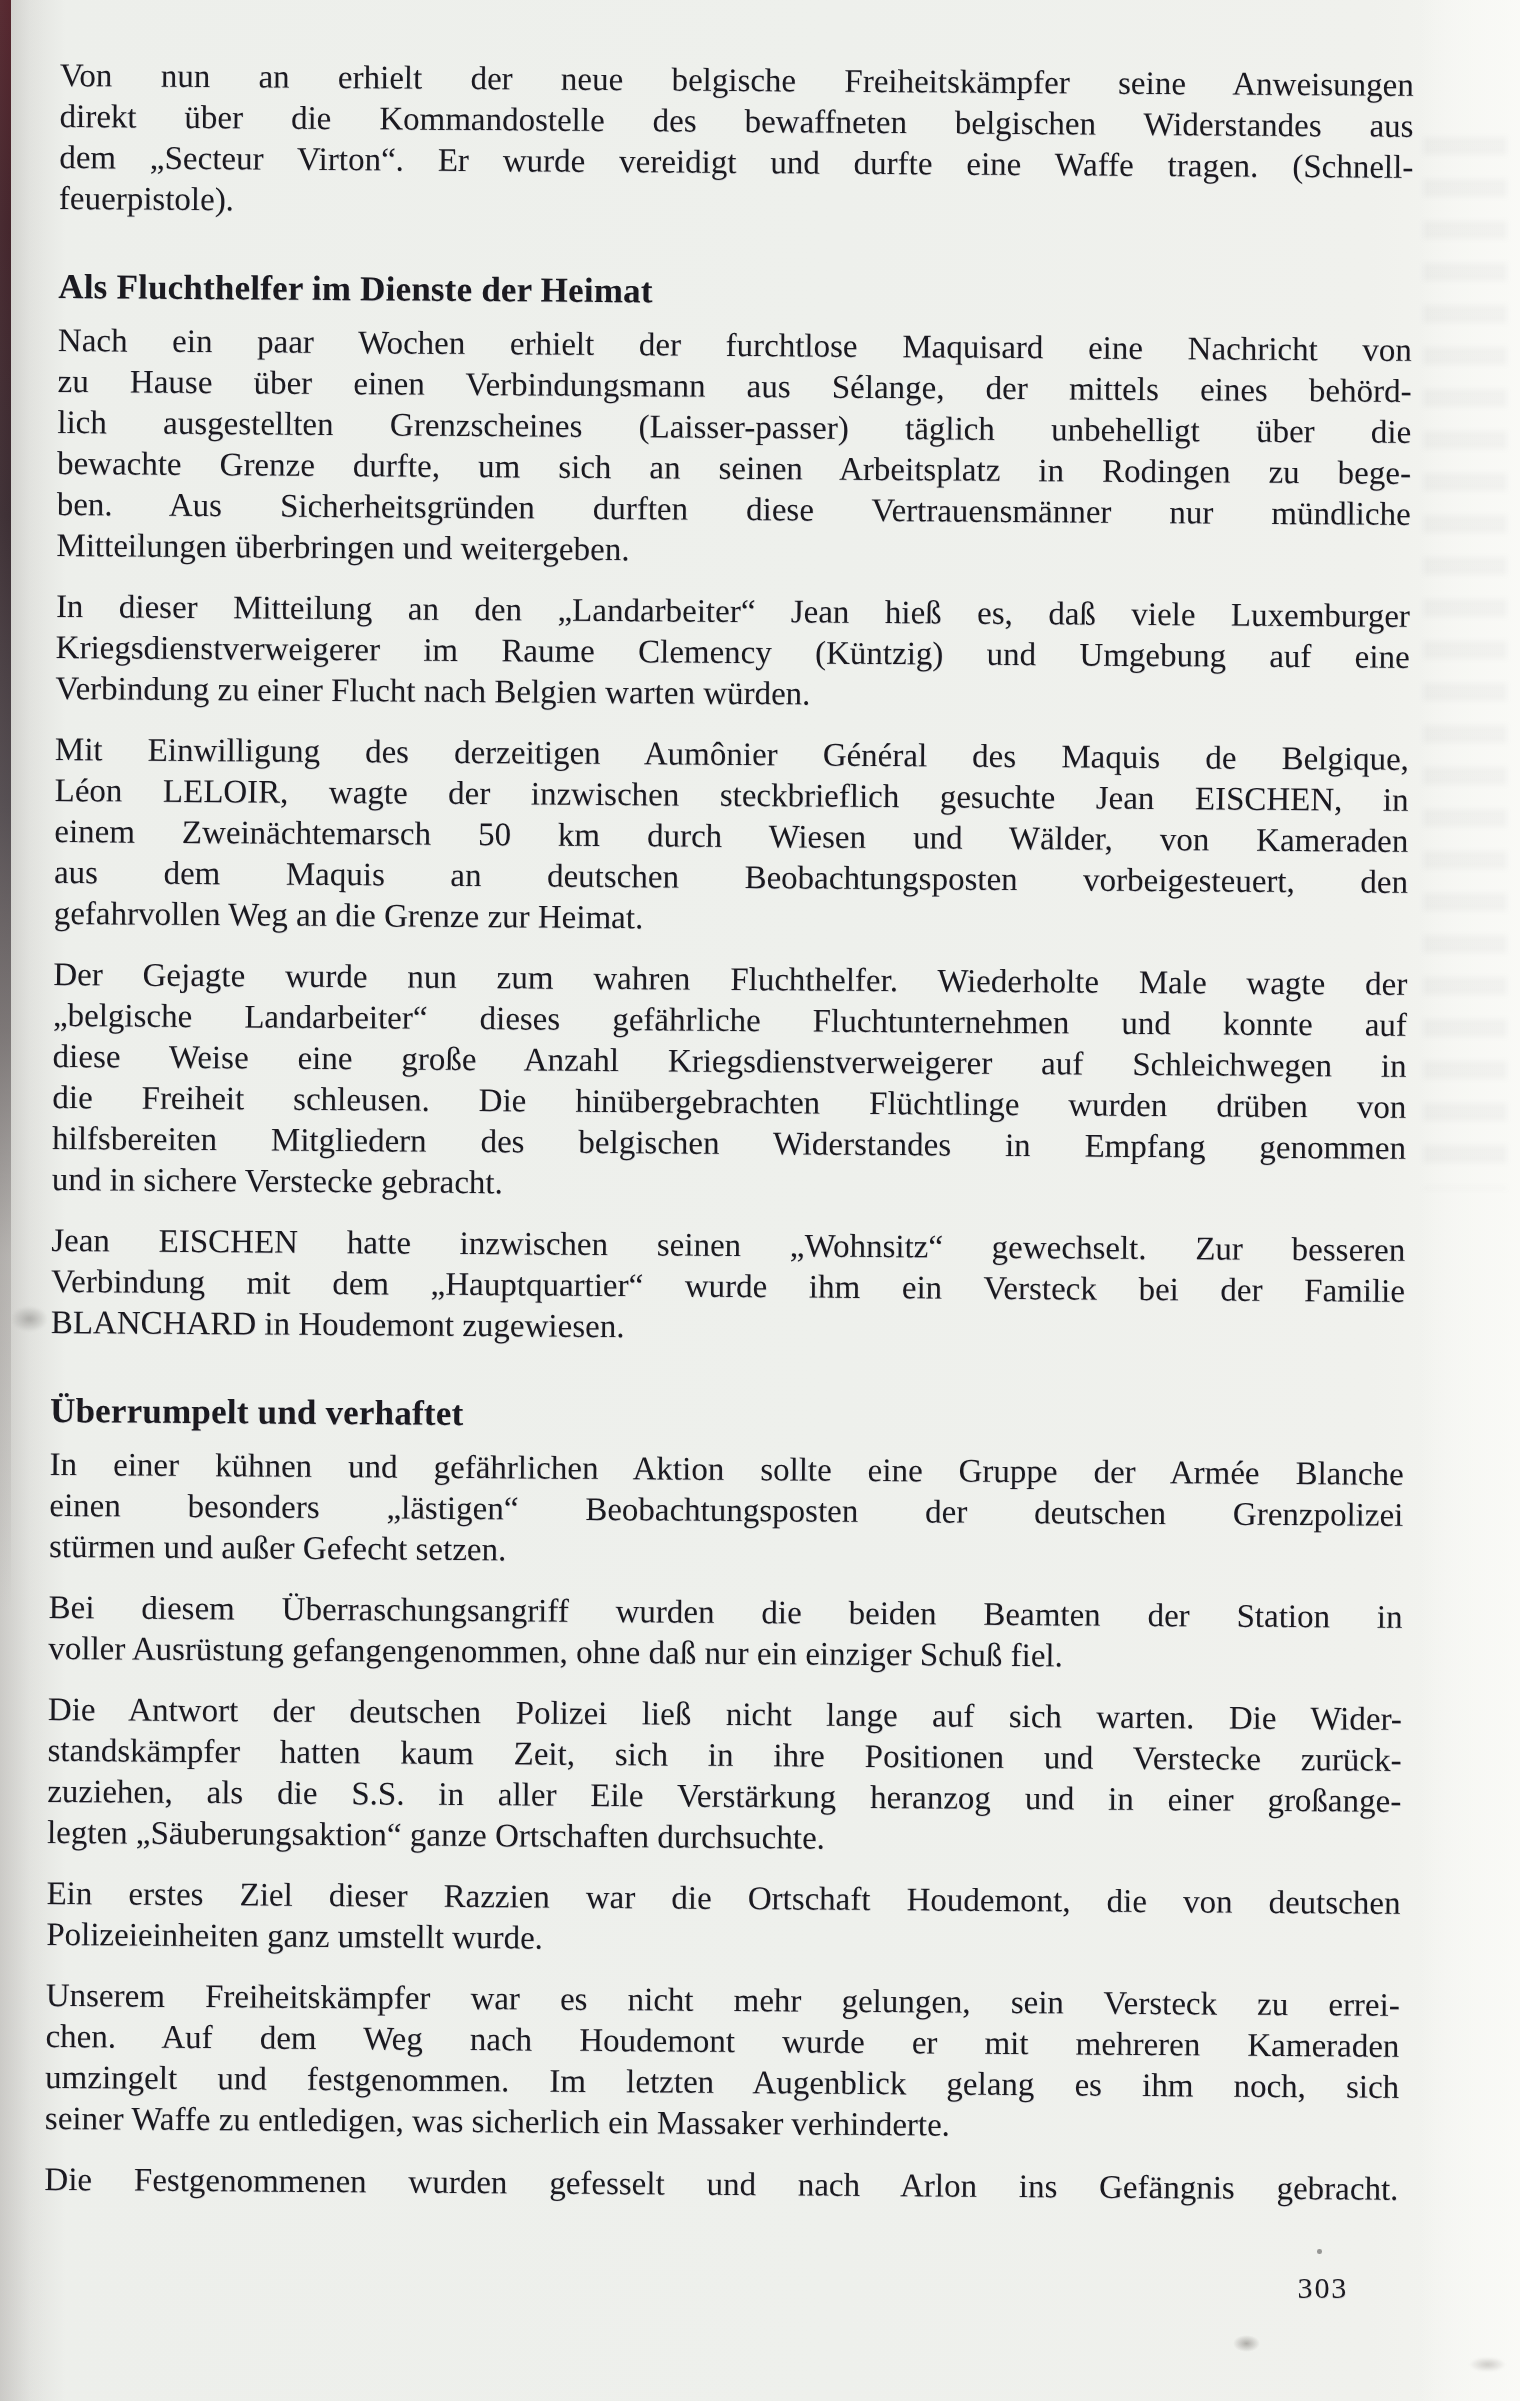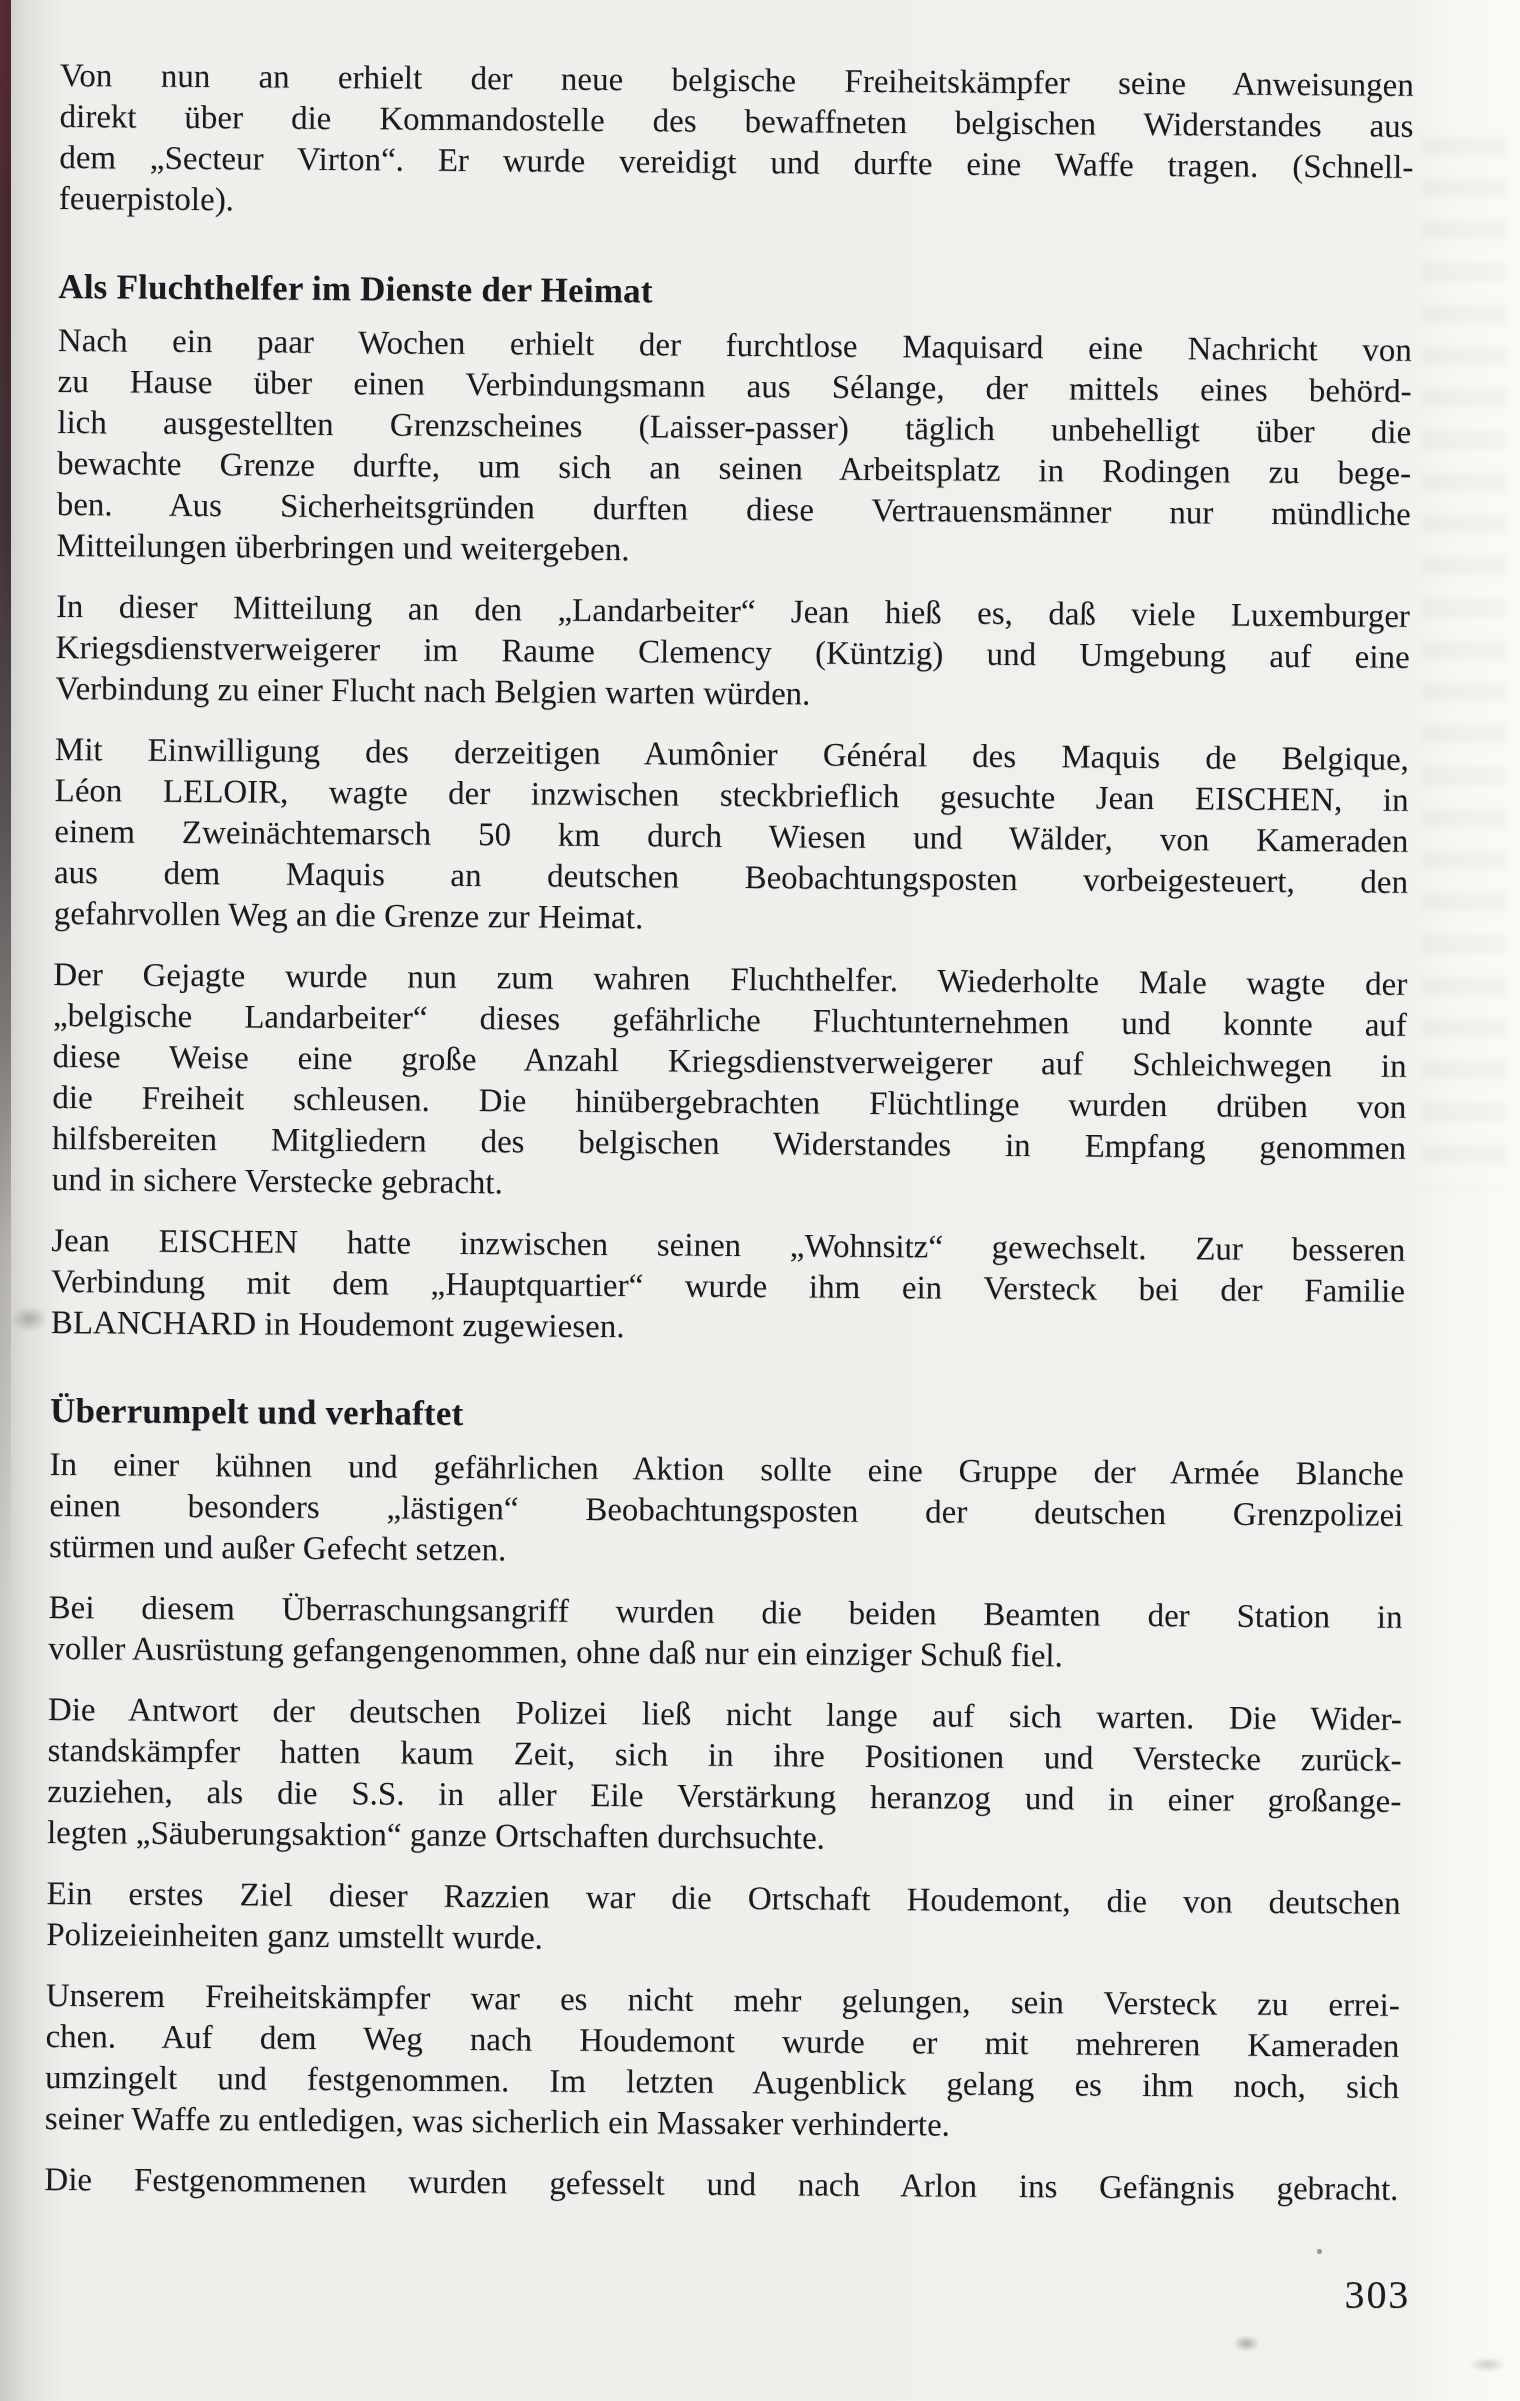--- a/index.html
+++ b/index.html
@@ -110,25 +110,25 @@
     line-height: 44px;
     font-weight: bold;
     margin: 46px 0 11px 0;
     letter-spacing: 0.2px;
   }
   .text-block > .paragraph:first-child {
     margin-top: 0;
   }
   .page-number {
     position: absolute;
-    left: 1264px;
+    left: 1202px;
     top: 2271px;
     width: 146px;
     text-align: right;
-    font-size: 40px;
+    font-size: 30px;
     color: #1b1a20;
     letter-spacing: 1.8px;
     text-shadow: 0.5px 0.7px 0 rgba(45,35,95,0.14);
   }
 </style>
 </head>
 <body>
 
 <div class="edge-left-dark"></div>
 <div class="edge-left-soft"></div>

